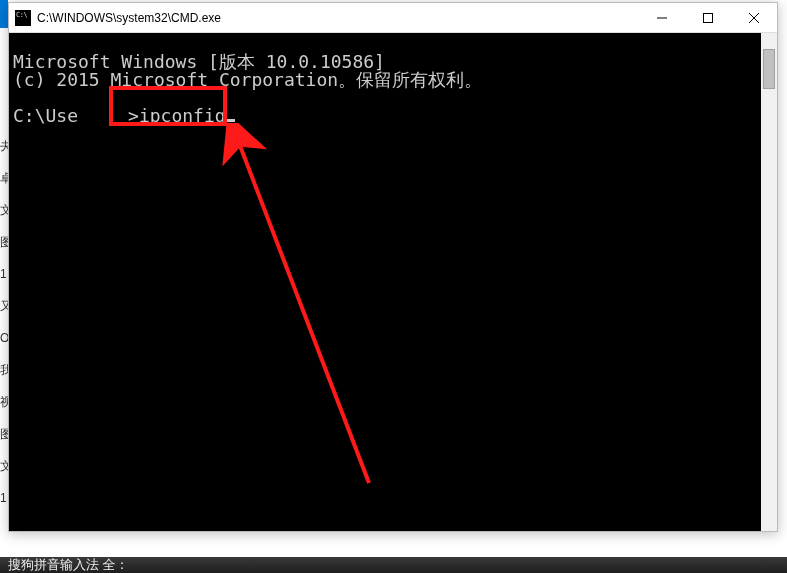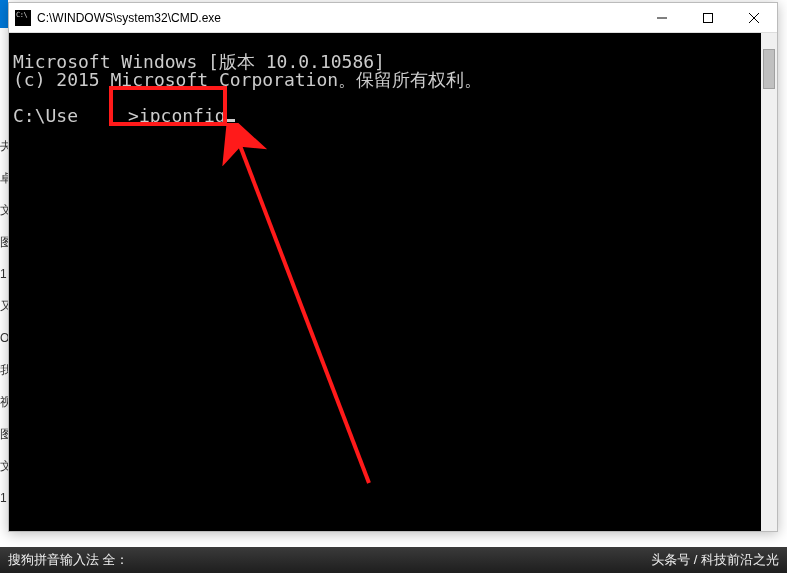--- a/index.html
+++ b/index.html
@@ -132,21 +132,21 @@
   .arrow-svg {
     position: absolute;
     left: 190px; top: 90px;
     width: 200px; height: 370px;
     pointer-events: none;
   }
 
   .ime-bar {
     position: absolute;
     left: 0; right: 0; bottom: 0;
-    height: 26px;
+    height: 16px;
     background: linear-gradient(#3a3a3a, #1e1e1e);
     color: #eee;
     font-size: 13px;
     display: flex;
     align-items: center;
     padding: 0 8px;
     justify-content: space-between;
     font-family: "Microsoft YaHei", sans-serif;
   }
   .ime-left, .ime-right { white-space: nowrap; }
@@ -211,14 +211,13 @@
       <line x1="170" y1="360" x2="40" y2="20" stroke="#ff1a1a" stroke-width="4" marker-end="url(#ah)"></line>
     </svg>
     <div class="terminal-scrollbar">
       <div class="thumb"></div>
     </div>
   </div>
 </div>
 
 <div class="ime-bar">
   <span class="ime-left">搜狗拼音输入法 全：</span>
-  <span class="ime-right">头条号 / 科技前沿之光</span>
 </div>
 
 </body></html>

